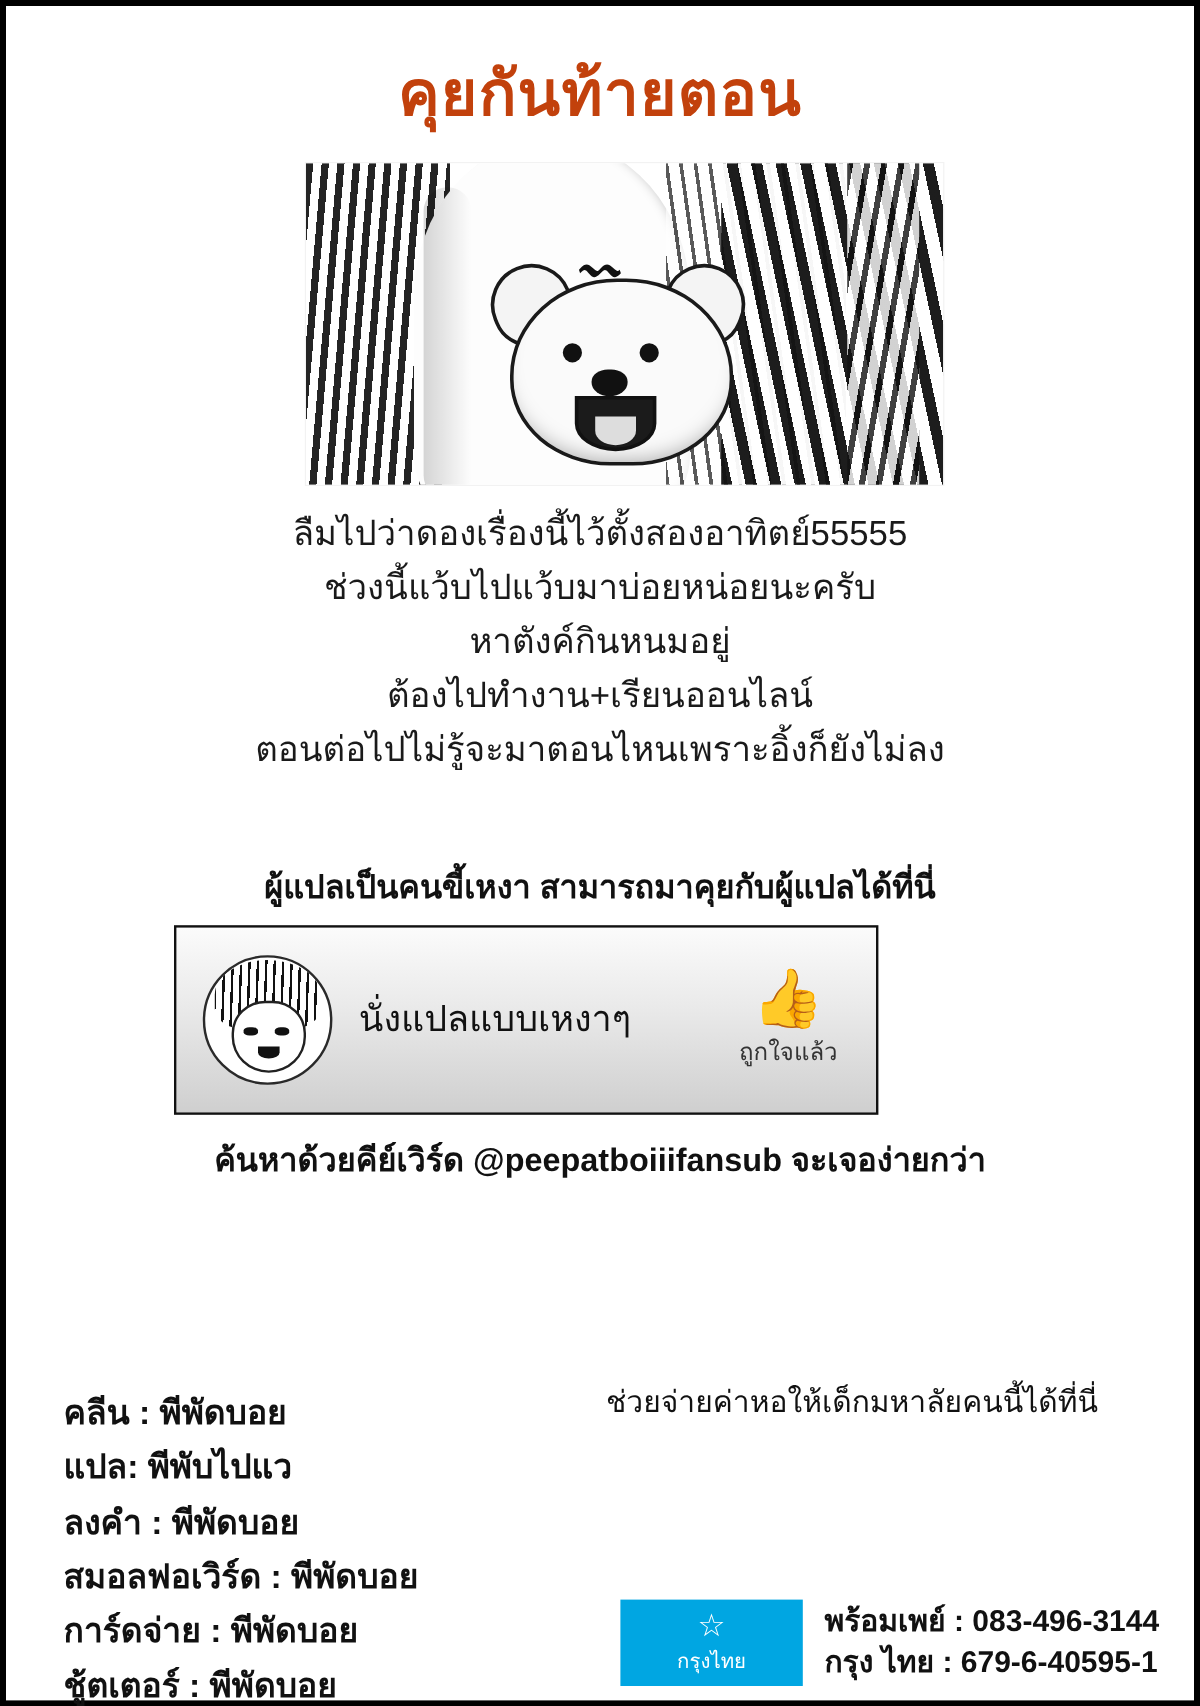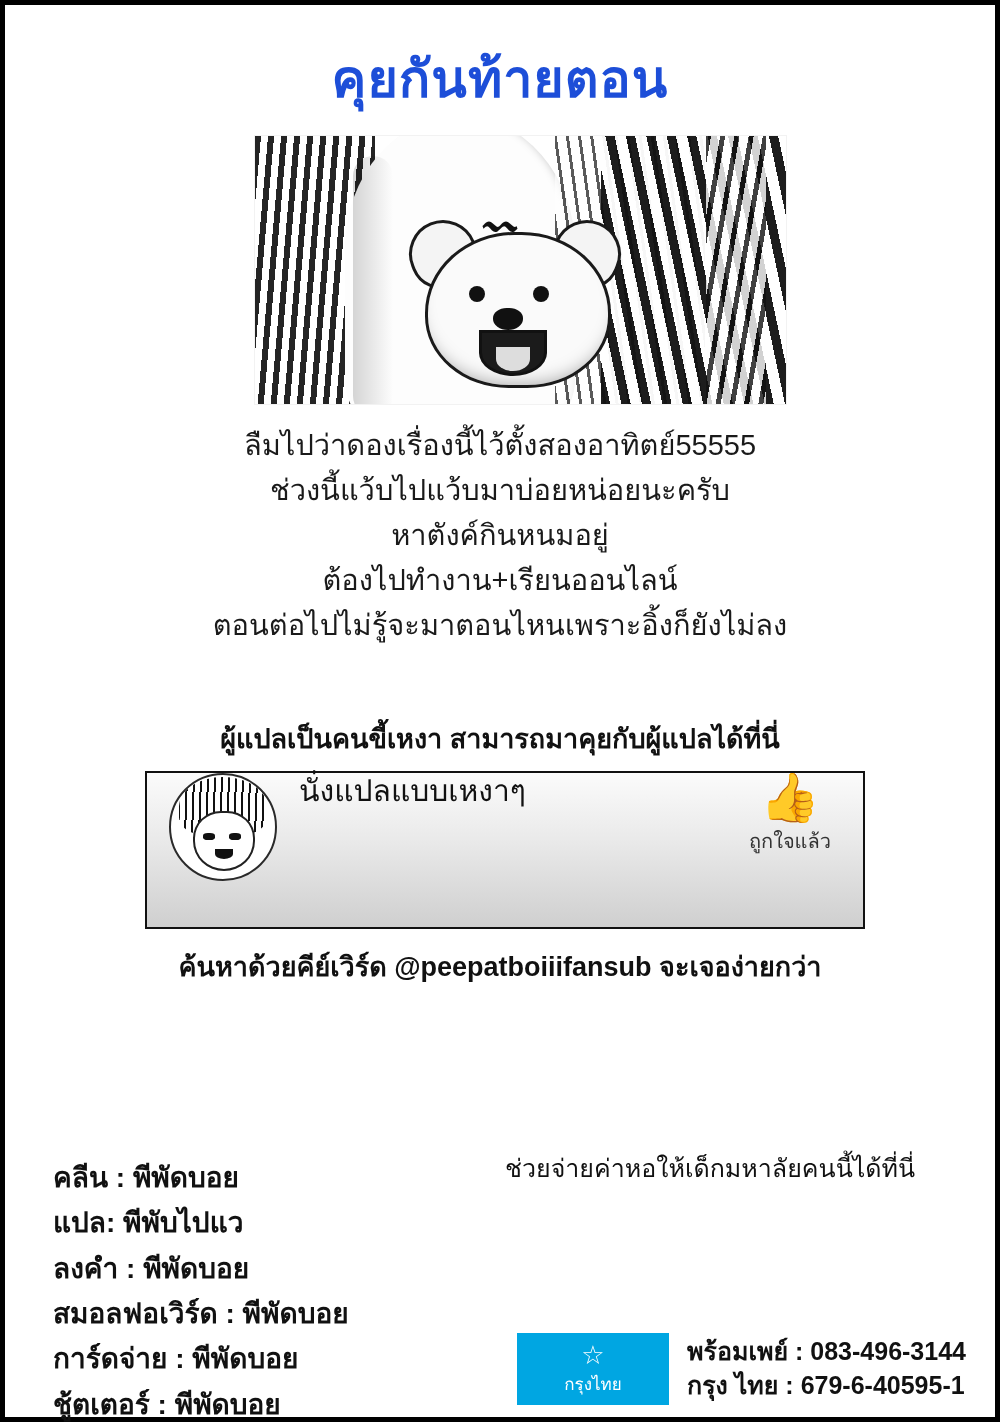--- a/index.html
+++ b/index.html
@@ -31,21 +31,21 @@
   .title {
     position: absolute;
     top: 46px;
     left: 0;
     width: 100%;
     text-align: center;
     font-size: 52px;
     font-weight: bold;
     letter-spacing: 1px;
     line-height: 1.1;
-    color: #1d4ed8;
+    color: #c2410c;
   }
 
   
   .panel {
     position: absolute;
     top: 130px;
     left: 249px;
     width: 531px;
     height: 268px;
     overflow: hidden;
@@ -185,27 +185,27 @@
     text-align: center;
     font-size: 27px;
     font-weight: bold;
   }
 
   
   .fbbar {
     position: absolute;
     top: 766px;
     left: 140px;
-    width: 720px;
+    width: 587px;
     height: 158px;
     border: 2px solid #111;
     background: linear-gradient(180deg, #fbfbfb 0%, #e9e9e9 45%, #cfcfcf 100%);
     box-sizing: border-box;
     display: flex;
-    align-items: flex-start;
+    align-items: center;
     padding: 0 22px;
   }
   .fbbar .avatar {
     width: 104px; height: 104px;
     border-radius: 50%;
     border: 2px solid #2a2a2a;
     background: #fff;
     overflow: hidden;
     position: relative;
     flex: 0 0 auto;

